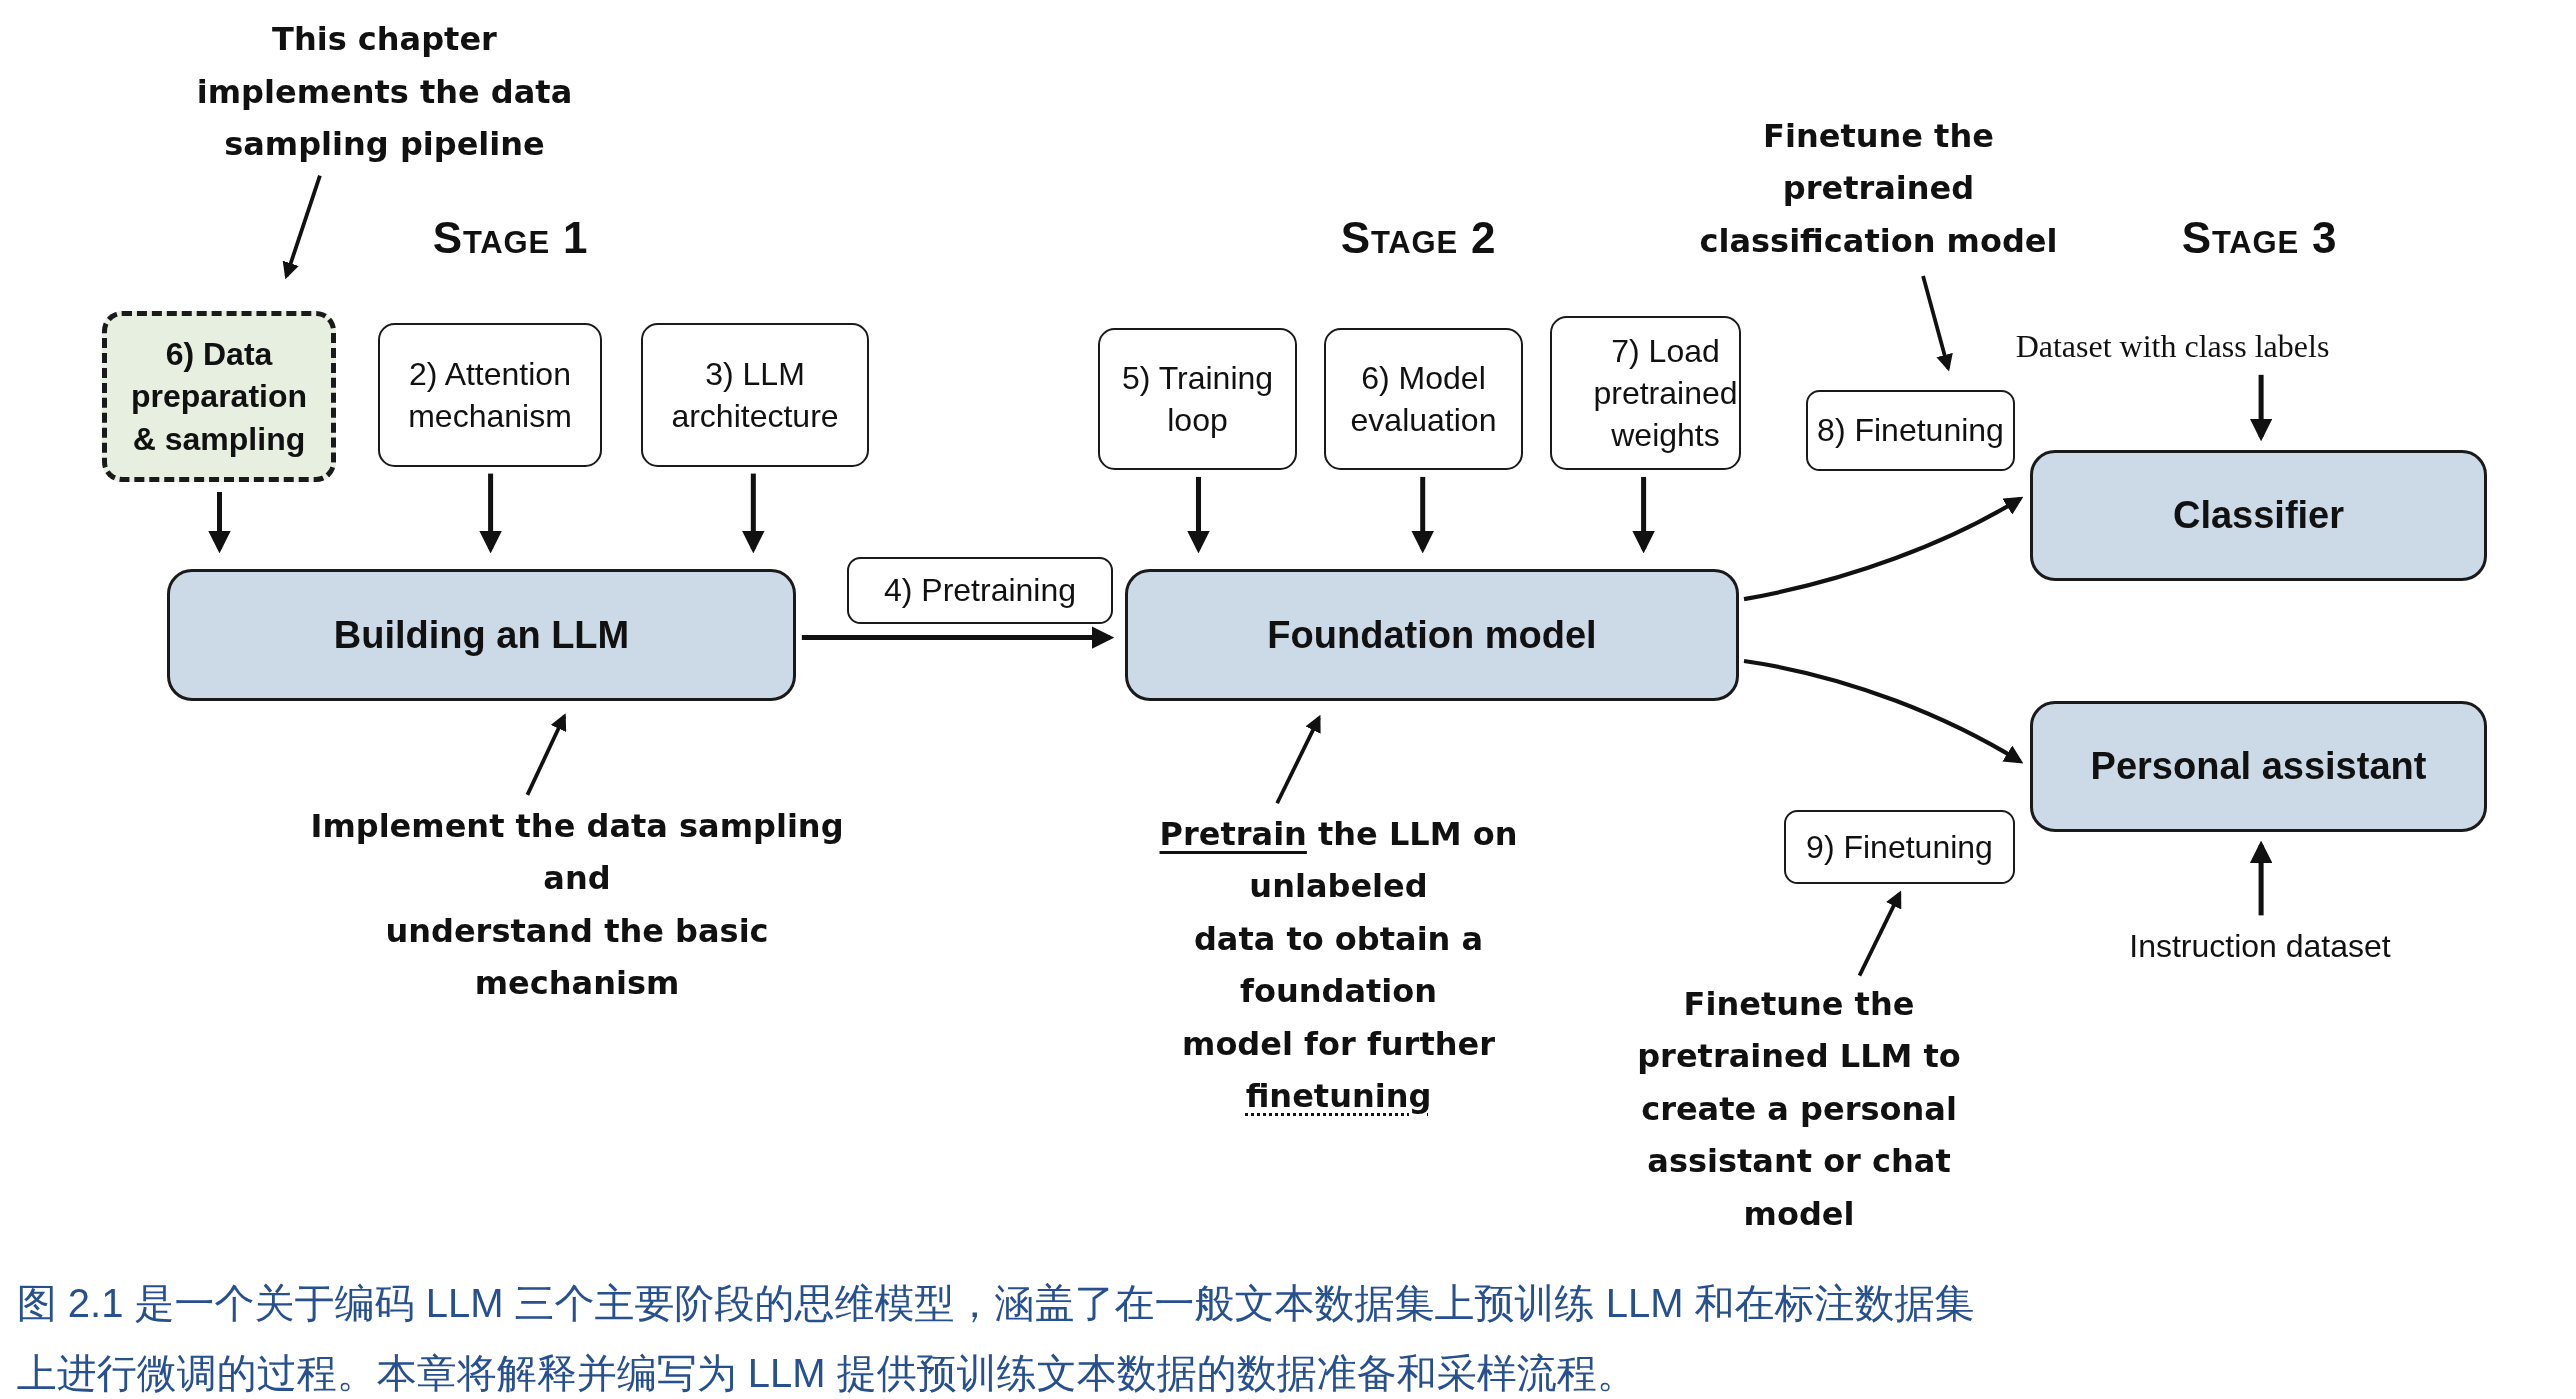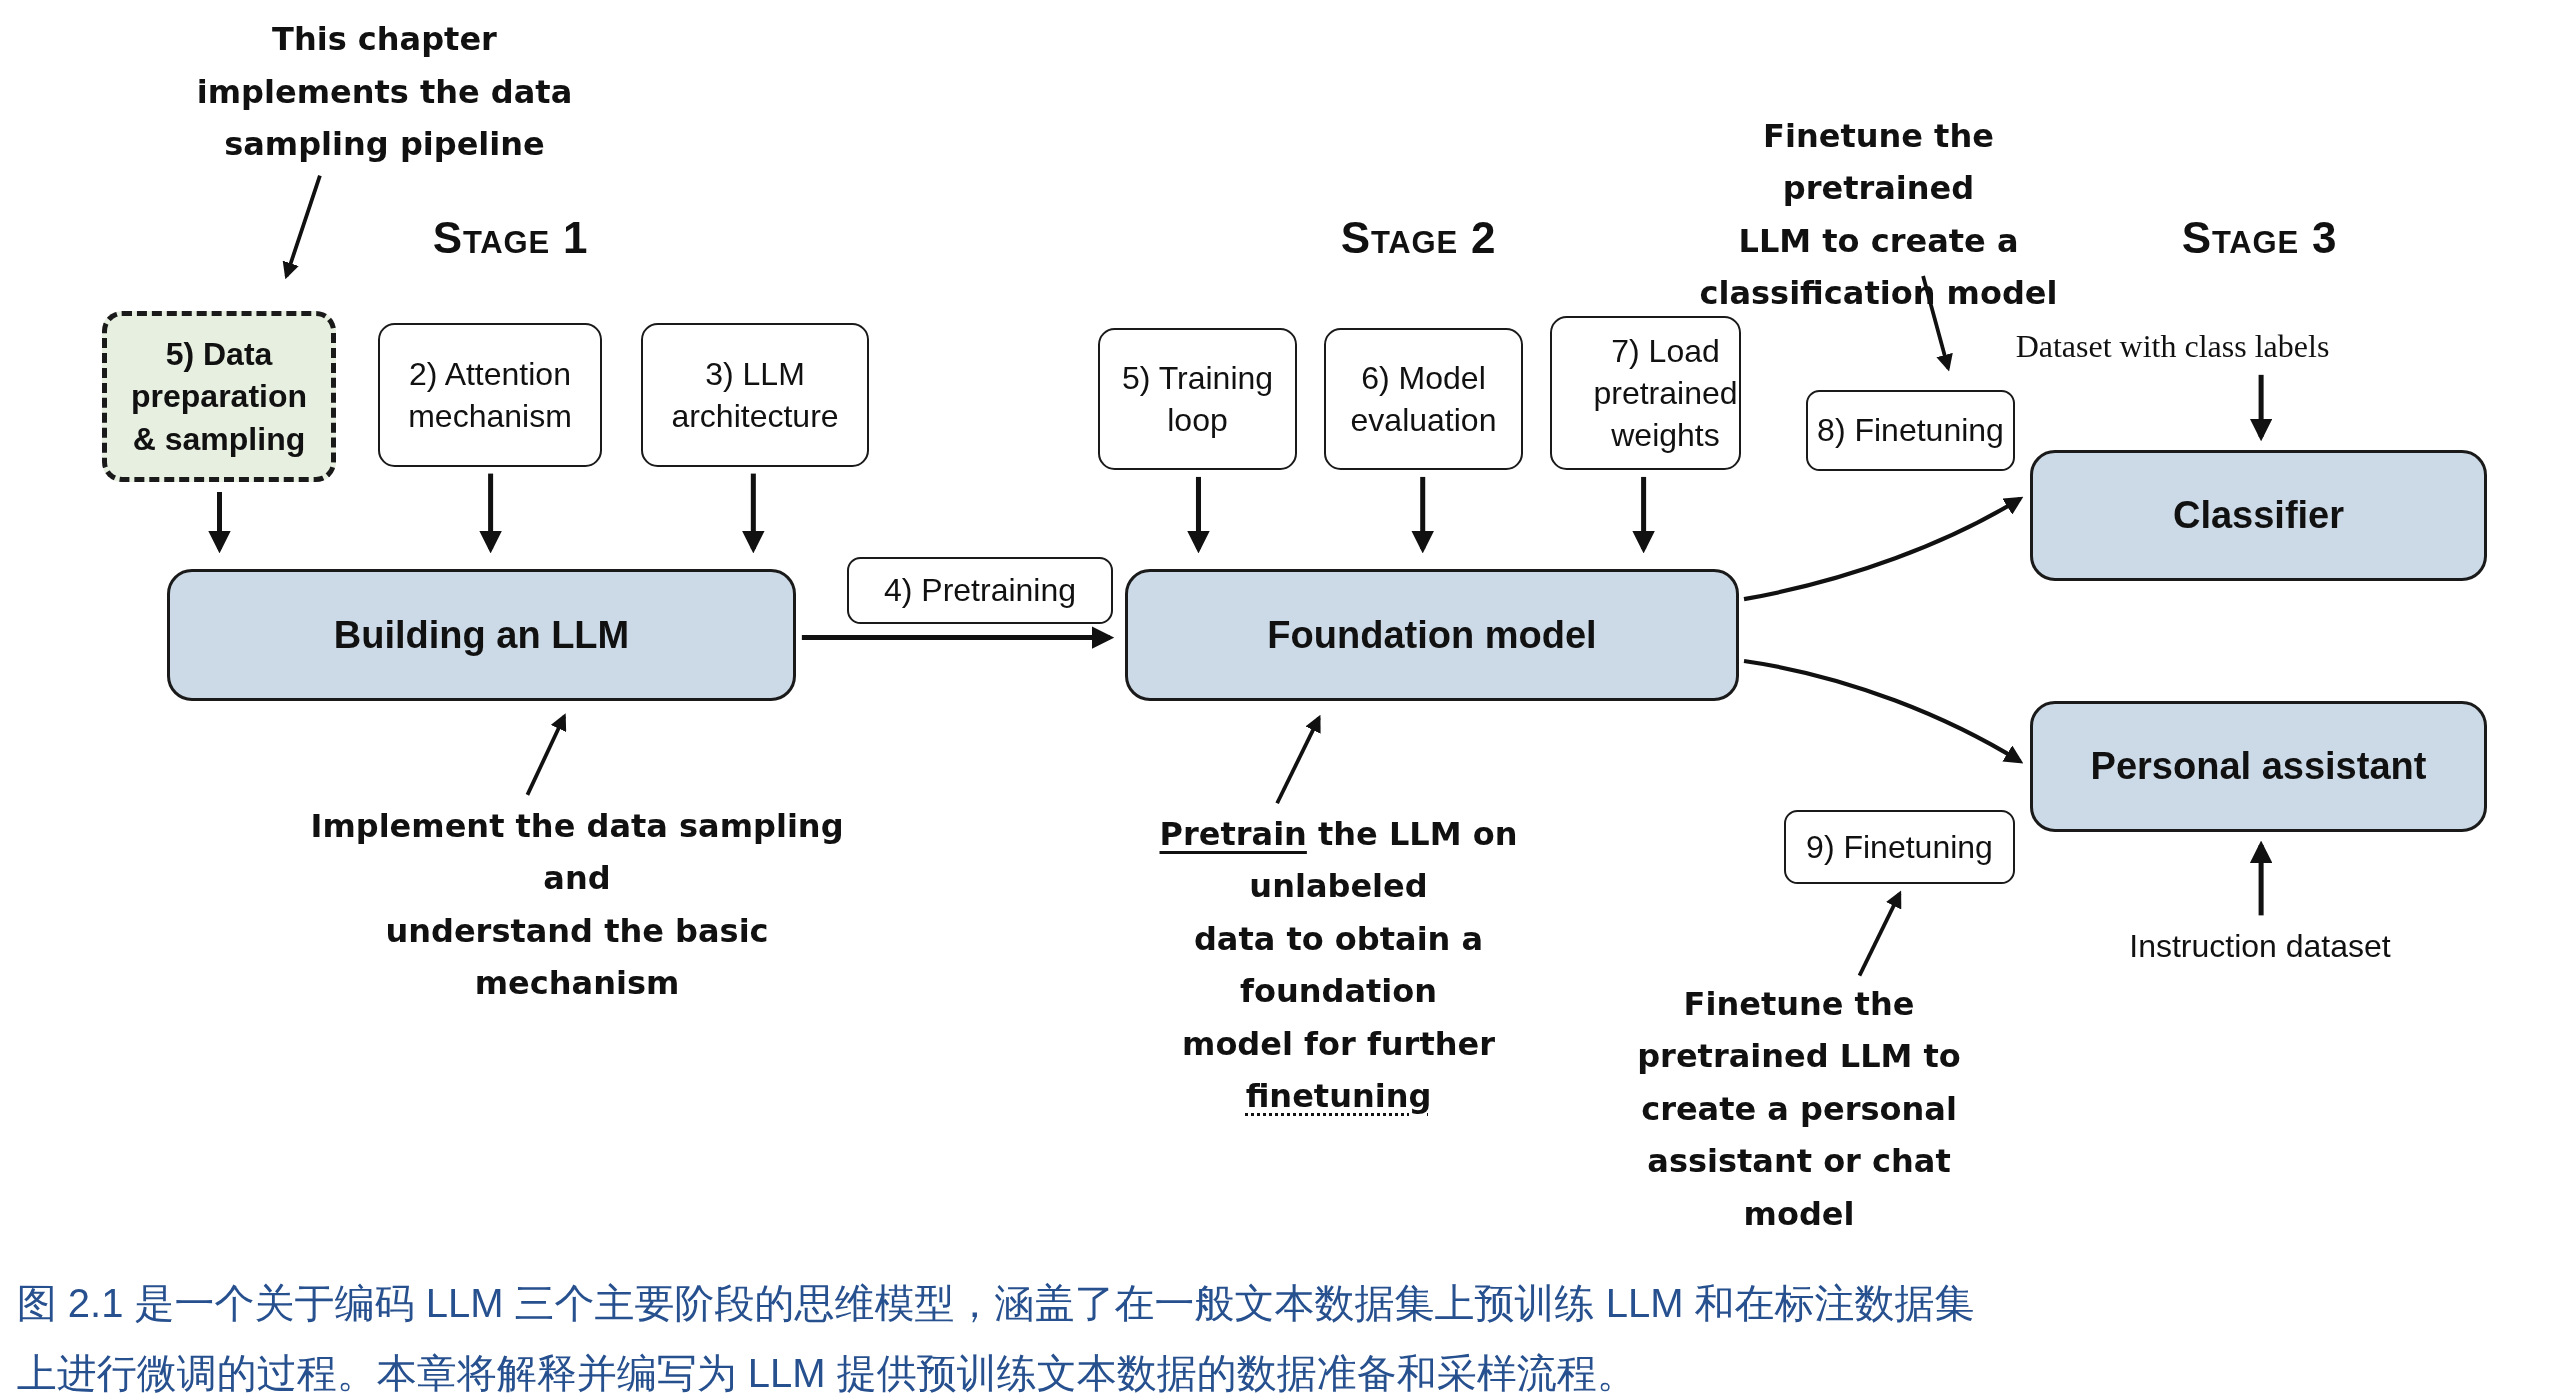--- a/index.html
+++ b/index.html
@@ -81,21 +81,21 @@
     <div>This chapter</div>
     <div>implements the data</div>
     <div>sampling pipeline</div>
   </div>
 
   <div class="stage-label" style="left:385px;top:213px;width:251px;">Stage 1</div>
   <div class="stage-label" style="left:1293px;top:213px;width:251px;">Stage 2</div>
   <div class="stage-label" style="left:2134px;top:213px;width:251px;">Stage 3</div>
 
   <div class="box dashed" style="left:102px;top:311px;width:234px;height:171px;">
-    <div>5) Data</div>
+    <div>6) Data</div>
     <div>preparation</div>
     <div>&amp; sampling</div>
   </div>
 
   <div class="box" style="left:378px;top:323px;width:224px;height:144px;">
     <div>2) Attention</div>
     <div>mechanism</div>
   </div>
 
   <div class="box" style="left:641px;top:323px;width:228px;height:144px;">
@@ -137,21 +137,20 @@
   </div>
 
   <div class="note" style="left:1096px;top:808px;width:485px;">
     <div><span class="u-solid">Pretrain</span><span> the LLM on unlabeled</span></div>
     <div>data to obtain a foundation</div>
     <div><span>model for further </span><span class="u-dotted">finetuning</span></div>
   </div>
 
   <div class="note" style="left:1682px;top:110px;width:393px;">
     <div>Finetune the pretrained</div>
-    <div>LLM to create a</div>
     <div>classification model</div>
   </div>
 
   <div class="plain" style="left:1938px;top:326px;width:469px;font-family:Liberation Serif, serif;">Dataset with class labels</div>
 
   <div class="box pill" style="left:1806px;top:390px;width:209px;height:81px;">
     <div>8) Finetuning</div>
   </div>
 
   <div class="box big" style="left:2030px;top:450px;width:457px;height:131px;">

